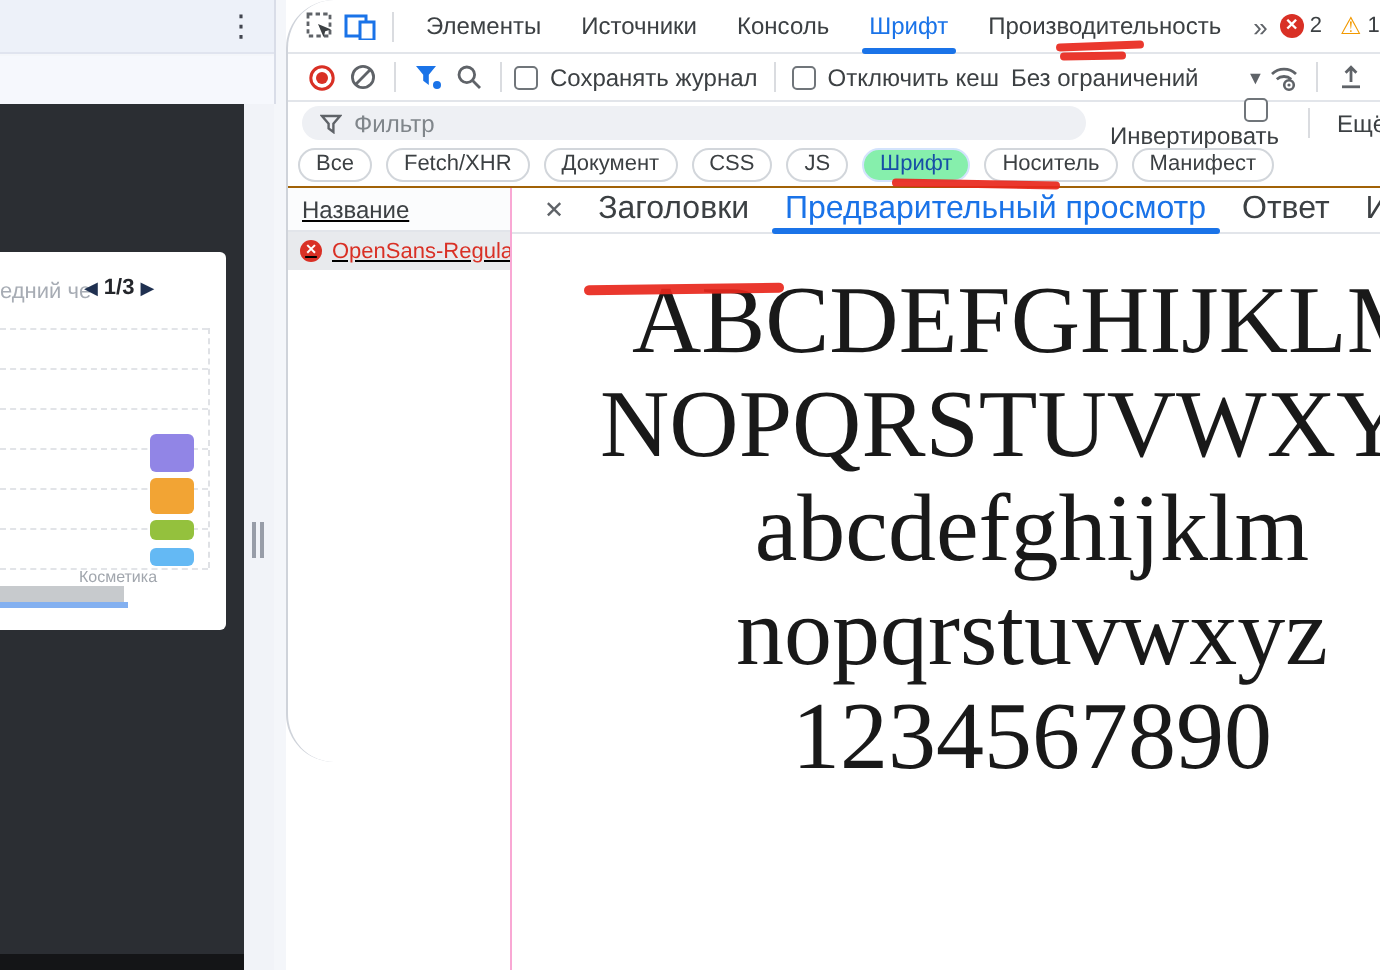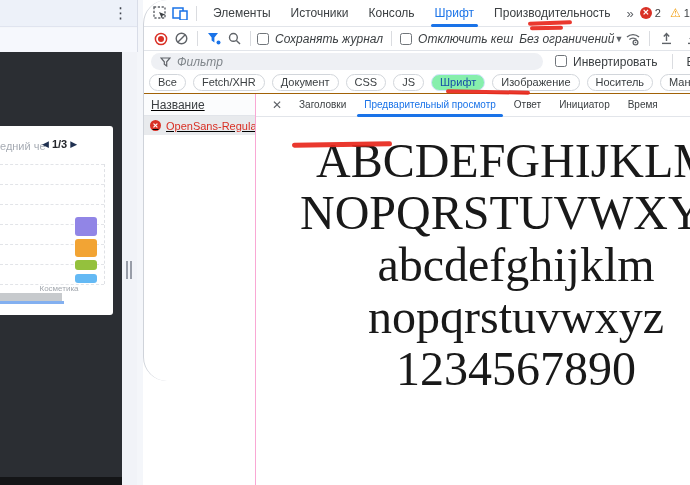--- a/index.html
+++ b/index.html
@@ -30,21 +30,21 @@
   .bar-sq { position:absolute; left:75px; width:22px; border-radius:3px; }
   #card-cat { position:absolute; left:28px; top:158px; width:62px; text-align:center; font-size:8px; color:#a1a6ad; }
   #card-graybar { position:absolute; left:0; top:167px; width:62px; height:8px; background:#c7cacd; }
   #card-bluebar { position:absolute; left:0; top:175px; width:64px; height:3px; background:#83b0f0; }
 
   
   #devtools { position:absolute; left:143px; top:0; width:547px; height:381px; background:#fff; border-left:1px solid #cfd3da;border-radius:24px; }
 
   .row { position:relative; display:flex; align-items:center; }
   #dt-tabbar   { height:27px; border-bottom:1px solid #e2e5ea; padding-left:6px; }
-  #dt-toolbar  { height:24px; border-bottom:1px solid #e2e5ea; padding-left:7px;font-style:italic; }
+  #dt-toolbar  { height:24px; border-bottom:1px solid #e2e5ea; padding-left:7px; }
   #dt-filterrow{ height:21px; padding-left:7px; }
   #dt-chiprow  { height:22px; padding-left:5px; border-bottom:1px solid #a16207; gap:7px; }
 
   .sep { width:1px; height:15px; background:#dadce0; margin:0 6px; flex:0 0 1px; }
 
   .icon-btn { display:flex; align-items:center; justify-content:center; width:20px; height:20px; flex:0 0 20px; }
 
   .tab { font-size:12px; color:#3c4043; padding:0 10px; height:27px; line-height:26px; white-space:nowrap; position:relative; cursor:default; }
   .tab.active { color:#1a73e8; }
   .tab.active::after { content:""; position:absolute; left:6px; right:6px; bottom:0; height:2.5px; background:#1a73e8; border-radius:2px; }
@@ -53,46 +53,46 @@
   #badges { display:flex; align-items:center; gap:9px; margin-left:auto; margin-right:18px; }
   .badge { display:flex; align-items:center; gap:3px; font-size:11px; color:#3c4043; }
   .err-dot { width:12px; height:12px; background:#d93025; border-radius:50%; color:#fff; font-size:8px; line-height:12px; text-align:center; font-weight:700; }
   .warn-tri { color:#f29900; font-size:12px; line-height:1; }
   .msg-sq { width:11px; height:10px; background:#1a73e8; border-radius:2px; position:relative; }
   .msg-sq::after { content:""; position:absolute; left:2px; top:3px; width:7px; height:1.5px; background:#fff; }
 
   .cb { width:12px; height:12px; border:1.5px solid #70757a; border-radius:2.5px; background:#fff; flex:0 0 12px; margin-right:6px; }
   .lbl { font-size:12px; color:#3c4043; white-space:nowrap; }
 
-  #throttle { display:flex; align-items:center; width:140px; justify-content:flex-end; margin-left:6px; }
+  #throttle { display:flex; align-items:center; width:140px; justify-content:center; margin-left:6px;gap:24px; }
   #throttle .lbl { color:#3c4043; }
   #throttle .caret { font-size:9px; color:#5f6368; }
 
   #right-tools { display:flex; align-items:center; margin-left:auto; margin-right:2px; }
 
-  #filter-pill { display:flex; align-items:center; gap:6px; width:392px; height:17px; background:#eef0f4; border-radius:10px; padding:0 9px; flex:0 0 392px;font-style:italic; }
+  #filter-pill { display:flex; align-items:center; gap:6px; width:392px; height:17px; background:#eef0f4; border-radius:10px; padding:0 9px; flex:0 0 392px; }
   #filter-pill .ph { font-size:12px; color:#80868b; }
-  #invert-wrap { display:flex; align-items:flex-start; margin-left:12px; }
+  #invert-wrap { display:flex; align-items:flex-end; margin-left:12px;flex-direction:column; }
   #more-filters { font-size:12px; color:#3c4043; margin-left:8px; white-space:nowrap; }
 
   .chip { font-size:11px; color:#3c4043; background:#fff; border:1px solid #d2d6db; border-radius:9px; height:17px; line-height:15px; padding:0 8px; white-space:nowrap; flex:0 0 auto; }
   .chip.active { background:#86efac; border-color:#d3e3fc; color:#174ea6; }
 
   
   #dt-main { position:absolute; left:0; top:94px; width:547px; height:391px; display:flex; }
   #req-col { width:112px; flex:0 0 112px; border-right:1px solid #f9a8d4;text-decoration:underline; }
   #req-header { height:22px; line-height:22px; padding-left:7px; font-size:12px; color:#3c4043; border-bottom:1px solid #e2e5ea; background:#fbfcfd; }
   #req-row { height:19px; display:flex; align-items:center; gap:5px; padding-left:6px; background:#e8eaed; }
   .err-circ { width:11px; height:11px; background:#d93025; border-radius:50%; color:#fff; font-size:7px; line-height:11px; text-align:center; font-weight:700; flex:0 0 11px; }
   #req-name { font-size:11px; color:#d93025; white-space:nowrap; overflow:hidden; }
 
   #detail-col { flex:1; position:relative; }
   #detail-tabs { height:23px; display:flex; align-items:center; border-bottom:1px solid #e2e5ea; padding-left:8px; }
   #detail-close { font-size:12px; color:#5f6368; padding:0 8px; }
-  .dtab { font-size:10px; color:#3c4043; padding:0 9px; height:23px; line-height:22px; position:relative; white-space:nowrap; }
+  .dtab { font-size:16px; color:#3c4043; padding:0 9px; height:23px; line-height:22px; position:relative; white-space:nowrap; }
   .dtab.active { color:#1a73e8; }
   .dtab.active::after { content:""; position:absolute; left:2px; right:2px; bottom:0; height:3px; background:#1a73e8; border-radius:2px; }
 
   #font-preview { position:absolute; left:0; top:23px; width:435px; height:368px; overflow:visible; }
   #font-block { position:absolute; left:0; top:18px; width:520px; text-align:center;
                 font-family:"Liberation Serif", serif; font-size:48px; line-height:52px; color:#191919; }
 
   
   .anno { position:absolute; background:#e8271c; border-radius:3px; opacity:.92; }
   #anno-net     { left:384px; top:21px;  width:44px;  height:4px;   transform:rotate(-2deg); }
@@ -262,21 +262,20 @@
     <span id="more-filters">Ещё фильтры</span>
   </div>
 
   <div class="row" id="dt-chiprow">
       <span class="chip">Все</span>
       <span class="chip">Fetch/XHR</span>
       <span class="chip">Документ</span>
       <span class="chip">CSS</span>
       <span class="chip">JS</span>
       <span class="chip active">Шрифт</span>
-      <span class="chip">Изображение</span>
       <span class="chip">Носитель</span>
       <span class="chip">Манифест</span>
     </div>
 
   <div id="dt-main">
     <div id="req-col">
       <div id="req-header">Название</div>
       <div id="req-row">
         <span class="err-circ">✕</span>
         <span id="req-name">OpenSans-Regula...</span>

